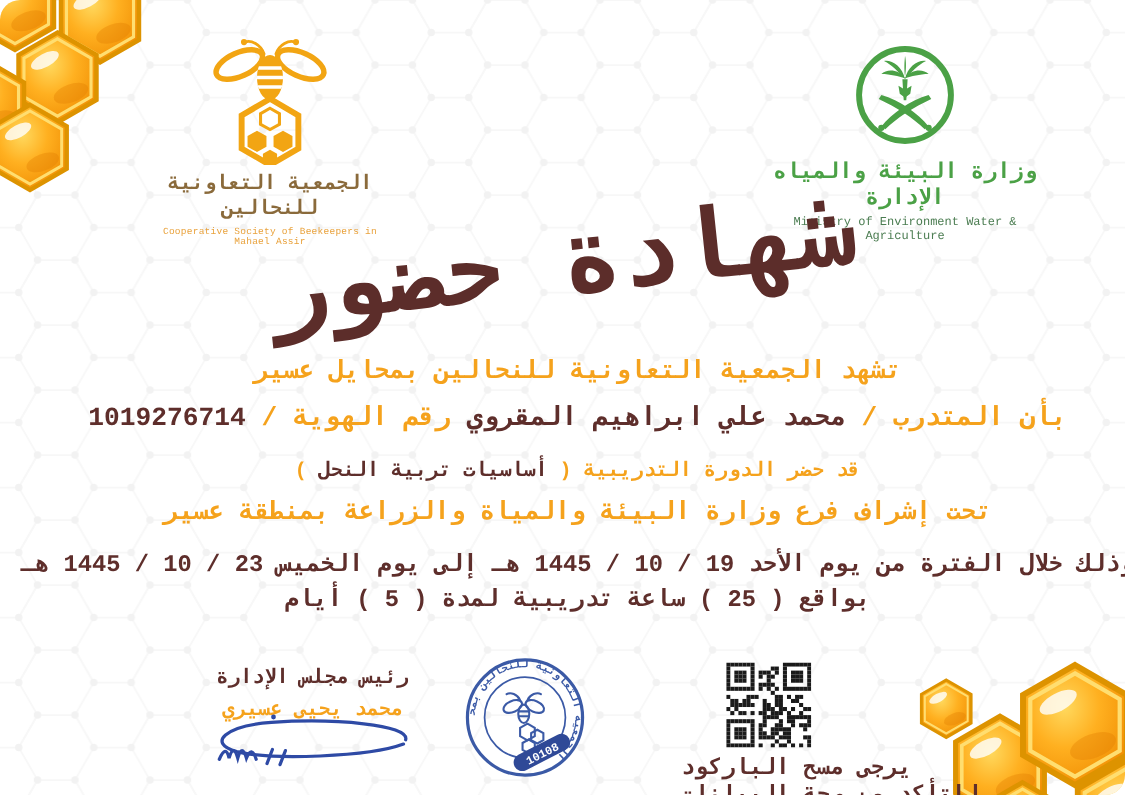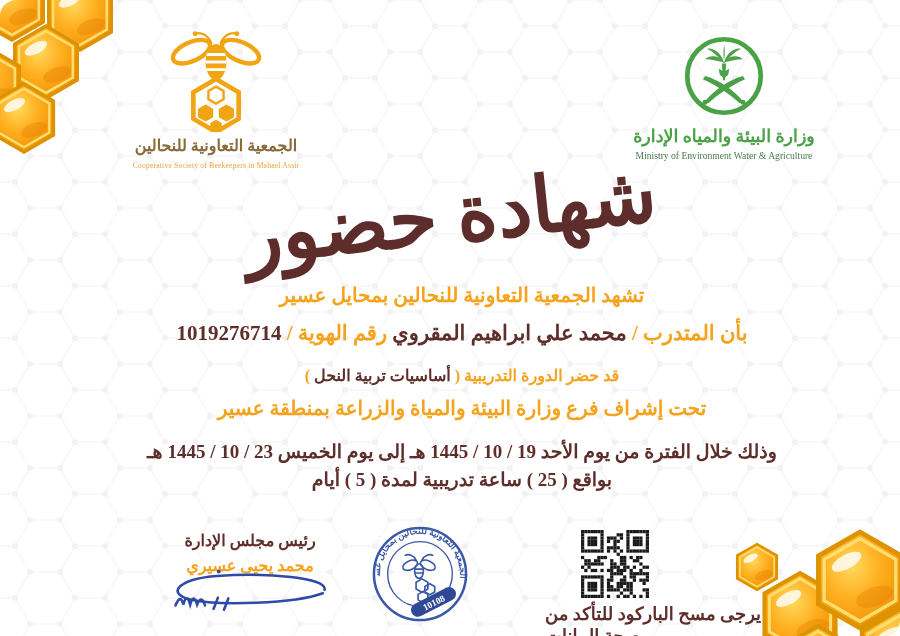--- a/index.html
+++ b/index.html
@@ -1,20 +1,20 @@
 <!DOCTYPE html>
 <html lang="ar"><head>
 <meta charset="utf-8">
 <style>
   html,body{margin:0;padding:0;background:#ffffff;}
   *{box-sizing:border-box;}
   .certificate{
     position:relative;width:900px;height:636px;margin:0 auto;
     background:#ffffff;overflow:hidden;border-radius:16px;
-    font-family:Liberation Serif, serif;
+    font-family:Liberation Mono, monospace;
   }
   .abs{position:absolute;}
   .line{position:absolute;left:12px;width:100%;text-align:center;direction:rtl;font-weight:bold;}
   .gold{color:#F5A21C;}
   .maroon{color:#5E2E2B;}
   
   .society-logo{position:absolute;left:118px;top:28px;width:196px;text-align:center;}
   .society-ar1{color:#8A6A3B;font-size:16px;font-weight:bold;direction:rtl;line-height:1.25;}
   .society-ar2{color:#8A6A3B;font-size:14.5px;font-weight:bold;direction:rtl;margin-top:2px;}
   .dash{display:inline-block;width:20px;height:2px;background:#E3A437;vertical-align:middle;margin:0 7px;}

